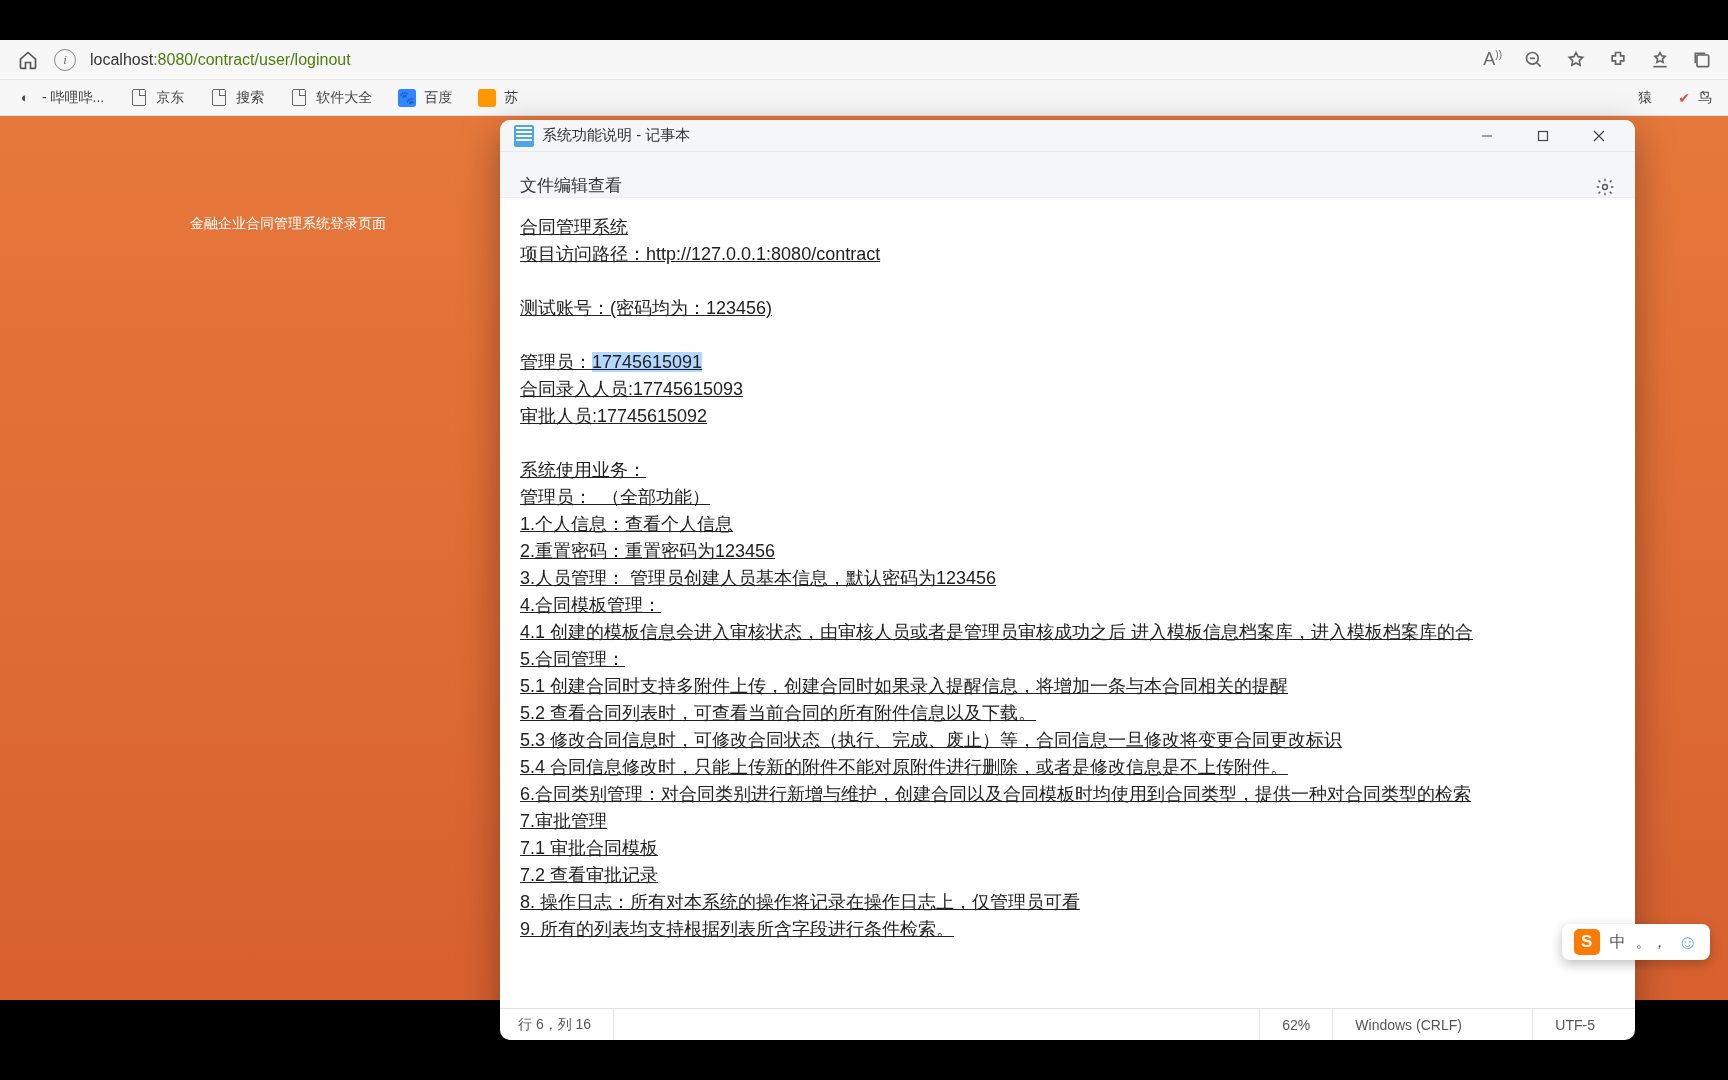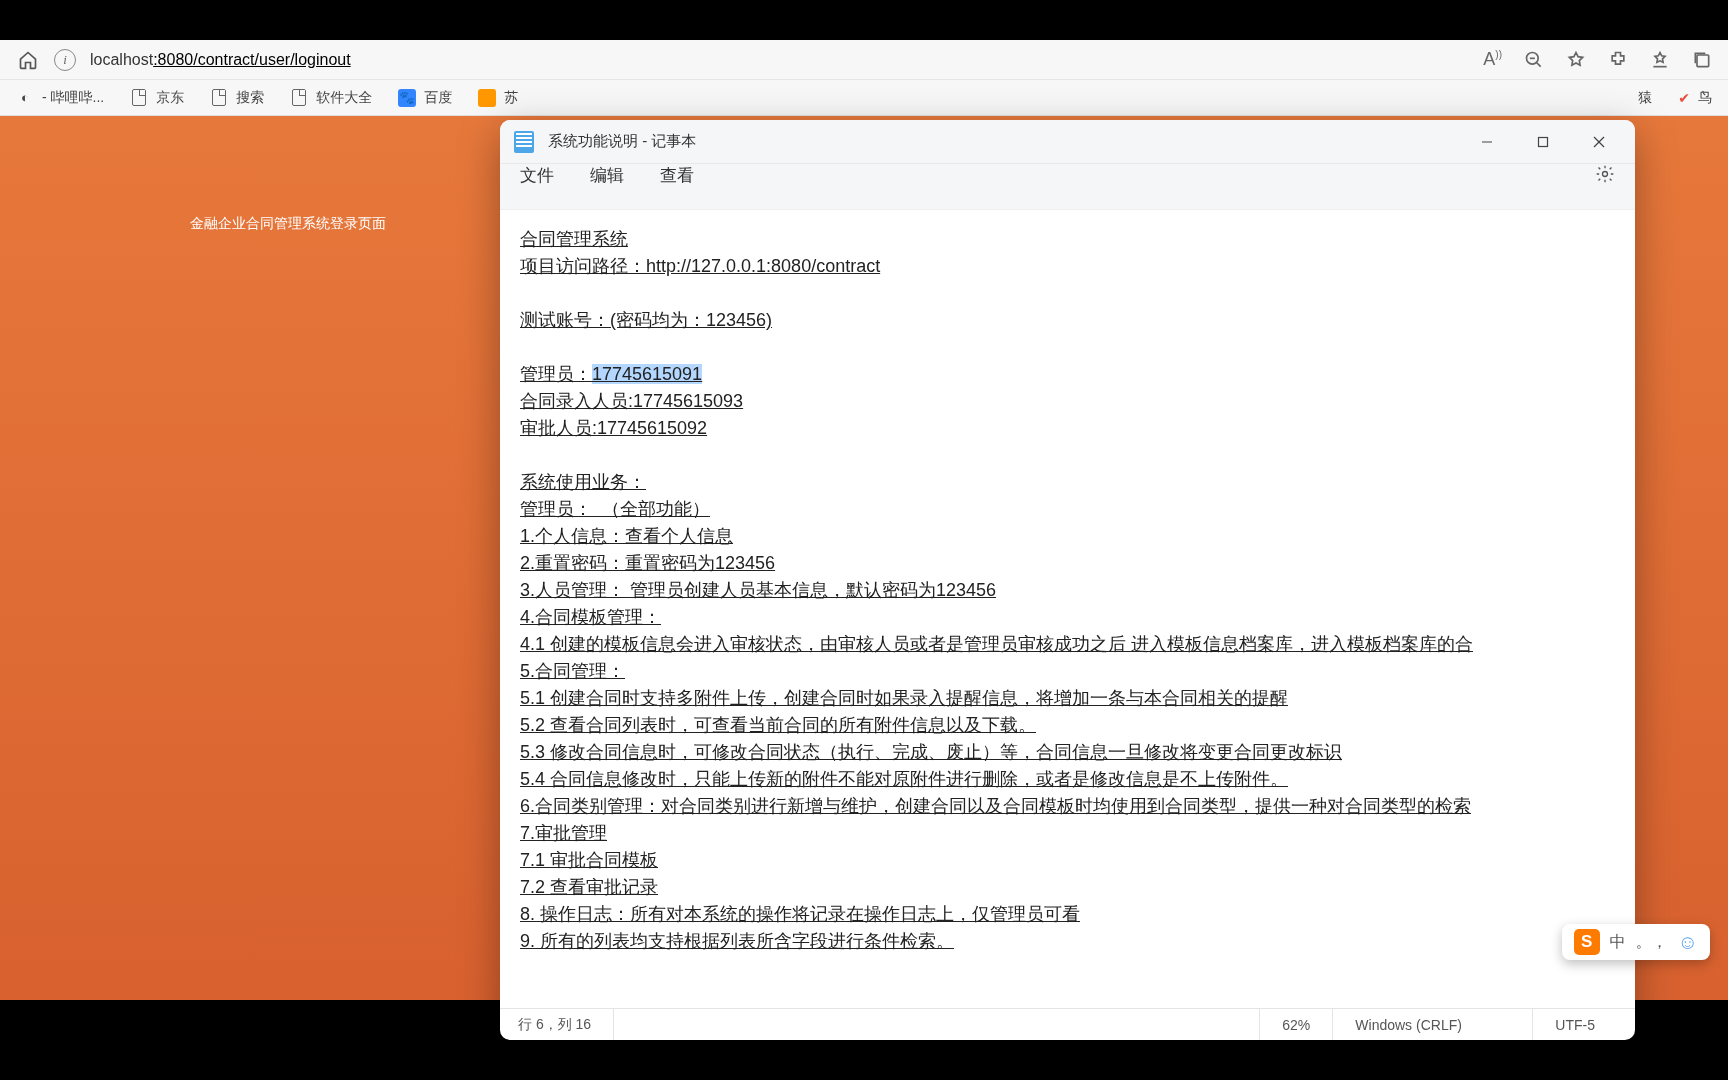--- a/index.html
+++ b/index.html
@@ -34,21 +34,21 @@
     }
     .browser-bar .info-circle {
       width: 22px; height: 22px; border: 1.5px solid #888; border-radius: 50%;
       display: flex; align-items: center; justify-content: center;
       font-size: 13px; color: #666; font-style: italic; font-family: serif;
     }
     .address {
       flex: 1; font-size: 16px; color: #999;
     }
     .address .host { color: #333; margin-top: 40px; }
-    .address .path { color: #000000; text-decoration: underline; }
+    .address .path { color: #4d7c0f; }
     .browser-right { display: flex; align-items: center; gap: 22px; color: #666; font-size: 18px; }
     .browser-right .icon { cursor: pointer; }
     
     .bookmarks {
       position: absolute; top: 40px; left: 0; right: 0; height: 36px;
       background: #f7f7f7; border-bottom: 1px solid #e0e0e0;
       display: flex; align-items: center; padding: 0 16px; gap: 26px;
       font-size: 14px; color: #444;
     }
     .bookmark { display: flex; align-items: center; gap: 8px; cursor: pointer; }
@@ -63,30 +63,30 @@
       position: absolute; top: 175px; left: 190px; color: #fff; font-size: 14px; font-weight: 400;
     }
     
     .notepad {
       position: absolute; left: 500px; top: 80px; width: 1135px; height: 920px;
       background: #fff; border-radius: 10px;
       box-shadow: 0 12px 40px rgba(0,0,0,0.35);
       display: flex; flex-direction: column; overflow: hidden;
     }
     .np-titlebar {
-      height: 44px; background: #f4f6f8; display: flex; align-items: center;
-      padding: 0 8px 0 14px; gap: 14px; border-bottom: 1px solid #e8e8e8; text-align: right;
+      height: 32px; background: #f4f6f8; display: flex; align-items: center;
+      padding: 0 8px 0 14px; gap: 8px; border-bottom: 1px solid #e8e8e8; text-align: right;
     }
     .np-app-icon { width: 20px; height: 22px; background: #4da6e8; border-radius: 2px; position: relative; }
     .np-app-icon::before { content: ""; position: absolute; top: 2px; left: 2px; right: 2px; height: 2px; background: #fff; box-shadow: 0 4px 0 #fff, 0 8px 0 #fff, 0 12px 0 #fff; }
     .np-title { font-size: 15px; color: #333; }
     .np-winbtns { margin-left: auto; display: flex; }
     .np-winbtn { width: 56px; height: 44px; display: flex; align-items: center; justify-content: center; color: #444; font-size: 14px; }
     .np-menubar {
-      height: 46px; background: #f4f6f8; display: flex; align-items: flex-start; padding: 0 20px; gap: 36px;
+      height: 46px; background: #f4f6f8; display: flex; align-items: flex-end; padding: 0 20px; 
       font-size: 17px; color: #333; border-bottom: 1px solid #eee;
     }
     .np-menubar .spacer { flex: 1; }
     .np-gear { font-size: 18px; color: #555; }
     .np-body {
       flex: 1; padding: 16px 20px; font-size: 18px; line-height: 1.5; color: #222;
       font-family: "Microsoft YaHei", sans-serif; white-space: pre; overflow: hidden; text-decoration: underline;
     }
     .np-body .highlight { background: #b3d7ff; }
     .np-status {

